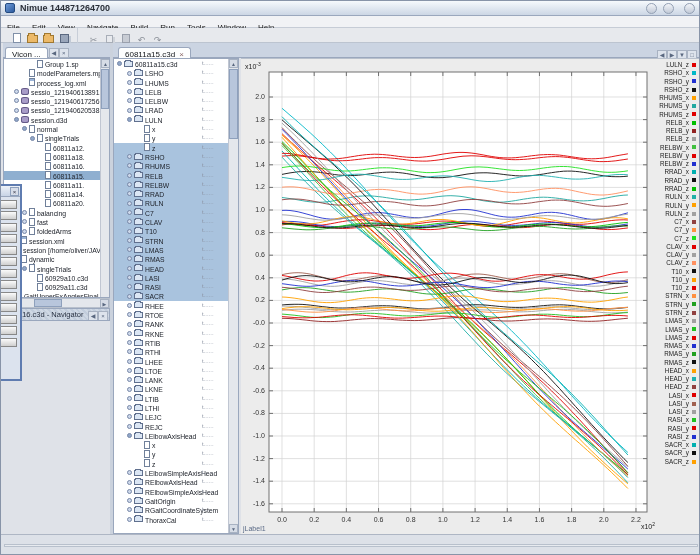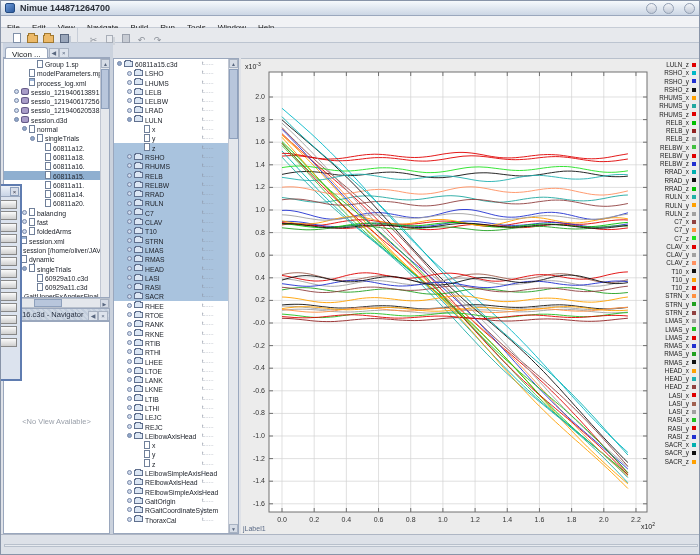--- a/index.html
+++ b/index.html
@@ -165,26 +165,29 @@
   <div class="abs" id="left-hscroll">
     <div class="sbarrow" style="position:absolute;left:0;top:0;">◀</div>
     <div class="sbthumb" style="position:absolute;left:30px;top:0;width:28px;height:8px;"></div>
     <div class="sbarrow" style="position:absolute;right:0;top:0;">▶</div>
   </div>
 
   <div class="abs" id="nav-header">
     <span>811a16.c3d - Navigator</span>
     <span class="hdr-icons"><span class="minibtn">◀</span><span class="minibtn">×</span></span>
   </div>
-  <div class="abs" id="nav-body">
-    <div id="nav-empty">&lt;No View Available&gt;</div>
-  </div>
 
   <div class="abs" id="splitter1"></div>
 
+  <div class="abs tabrow" id="editor-tabs">
+    <span class="tab active" style="margin-left:5px;">
+      <span>60811a15.c3d</span><span class="close-x">×</span>
+    </span>
+    <span id="editor-controls"><span class="minibtn">◀</span><span class="minibtn">▶</span><span class="minibtn">▼</span><span class="minibtn">□</span></span>
+  </div>
 
   <div class="abs" id="signal-tree">
     <div id="signal-rows">
         <div class="trow" style="padding-left: 3px;"><span class="knob e"></span><span class="tre-ico i-folder"></span><span class="lbl">60811a15.c3d</span><span class="col2">t......</span></div>
         <div class="trow" style="padding-left: 13px;"><span class="knob c"></span><span class="tre-ico i-folder"></span><span class="lbl">LSHO</span><span class="col2">t......</span></div>
         <div class="trow" style="padding-left: 13px;"><span class="knob c"></span><span class="tre-ico i-folder"></span><span class="lbl">LHUMS</span><span class="col2">t......</span></div>
         <div class="trow" style="padding-left: 13px;"><span class="knob c"></span><span class="tre-ico i-folder"></span><span class="lbl">LELB</span><span class="col2">t......</span></div>
         <div class="trow" style="padding-left: 13px;"><span class="knob c"></span><span class="tre-ico i-folder"></span><span class="lbl">LELBW</span><span class="col2">t......</span></div>
         <div class="trow" style="padding-left: 13px;"><span class="knob c"></span><span class="tre-ico i-folder"></span><span class="lbl">LRAD</span><span class="col2">t......</span></div>
         <div class="trow" style="padding-left: 13px;"><span class="knob e"></span><span class="tre-ico i-folder"></span><span class="lbl">LULN</span><span class="col2">t......</span></div>

